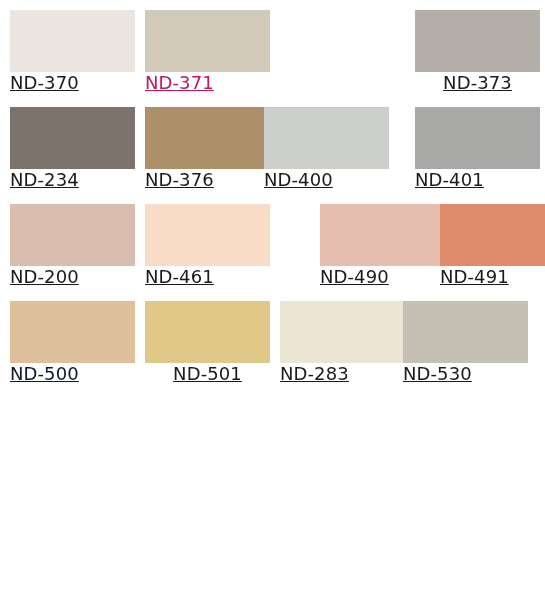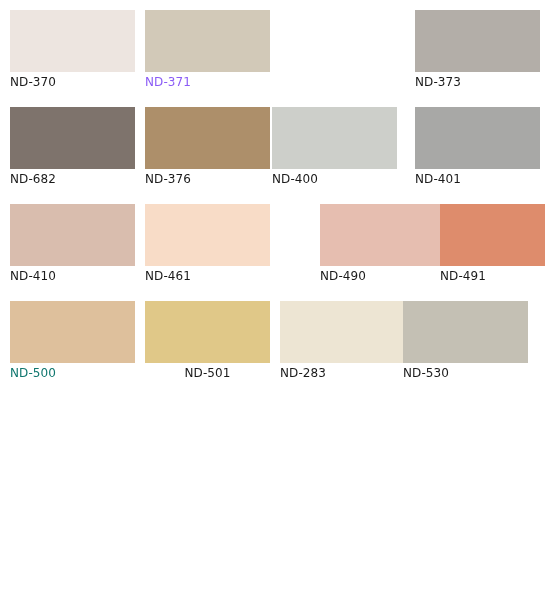--- a/index.html
+++ b/index.html
@@ -35,85 +35,86 @@
     height: 90px;
   }
   .swatch-chip {
     width: 125px;
     height: 62px;
     display: block;
   }
   .swatch-label {
     display: block;
     margin-top: 3px;
-    font-size: 12px;
+    font-size: 18px;
     line-height: 15px;
     color: #1a1a1a;
     letter-spacing: 0.1px;
     white-space: nowrap;
+    text-decoration: underline;
   }
 </style>
 </head>
 <body>
 
 <div id="palette-grid" style="background: rgb(255, 255, 255);">
     <div class="swatch-row" style="top: 10px;">
       <div class="swatch-cell" style="left: 10px;">
         <span class="swatch-chip" style="width: 125px; height: 62px; background: rgb(237, 229, 224);"></span>
         <span class="swatch-label" style="color: rgb(26, 26, 26);">ND-370</span>
       </div>
       <div class="swatch-cell" style="left: 145px;">
         <span class="swatch-chip" style="width: 125px; height: 62px; background: rgb(210, 201, 184);"></span>
-        <span class="swatch-label" style="color: #8b5cf6;">ND-371</span>
+        <span class="swatch-label" style="color: #be185d;">ND-371</span>
       </div>
-      <div class="swatch-cell" style="left: 415px;">
+      <div class="swatch-cell" style="left: 415px; text-align: center;">
         <span class="swatch-chip" style="width: 125px; height: 62px; background: rgb(179, 174, 168);"></span>
         <span class="swatch-label" style="color: rgb(26, 26, 26);">ND-373</span>
       </div>
     </div>
     <div class="swatch-row" style="top: 107px;">
       <div class="swatch-cell" style="left: 10px;">
         <span class="swatch-chip" style="width: 125px; height: 62px; background: rgb(126, 115, 108);"></span>
-        <span class="swatch-label" style="color: rgb(26, 26, 26);">ND-682</span>
+        <span class="swatch-label" style="color: rgb(26, 26, 26);">ND-234</span>
       </div>
       <div class="swatch-cell" style="left: 145px;">
         <span class="swatch-chip" style="width: 125px; height: 62px; background: rgb(173, 143, 106);"></span>
         <span class="swatch-label" style="color: rgb(26, 26, 26);">ND-376</span>
       </div>
-      <div class="swatch-cell" style="left: 272px;">
+      <div class="swatch-cell" style="left: 264px;">
         <span class="swatch-chip" style="width: 125px; height: 62px; background: rgb(205, 207, 202);"></span>
         <span class="swatch-label" style="color: rgb(26, 26, 26);">ND-400</span>
       </div>
       <div class="swatch-cell" style="left: 415px;">
         <span class="swatch-chip" style="width: 125px; height: 62px; background: rgb(168, 168, 166);"></span>
         <span class="swatch-label" style="color: rgb(26, 26, 26);">ND-401</span>
       </div>
     </div>
     <div class="swatch-row" style="top: 204px;">
       <div class="swatch-cell" style="left: 10px;">
         <span class="swatch-chip" style="width: 125px; height: 62px; background: rgb(217, 189, 174);"></span>
-        <span class="swatch-label" style="color: rgb(26, 26, 26);">ND-410</span>
+        <span class="swatch-label" style="color: rgb(26, 26, 26);">ND-200</span>
       </div>
       <div class="swatch-cell" style="left: 145px;">
         <span class="swatch-chip" style="width: 125px; height: 62px; background: rgb(248, 220, 199);"></span>
         <span class="swatch-label" style="color: rgb(26, 26, 26);">ND-461</span>
       </div>
       <div class="swatch-cell" style="left: 280px; padding-left: 40px;">
         <span class="swatch-chip" style="width: 125px; height: 62px; background: rgb(230, 190, 176);"></span>
         <span class="swatch-label" style="color: rgb(26, 26, 26);">ND-490</span>
       </div>
       <div class="swatch-cell" style="left: 414px; margin-left: 26px;">
         <span class="swatch-chip" style="width: 125px; height: 62px; background: rgb(222, 140, 108);"></span>
         <span class="swatch-label" style="color: rgb(26, 26, 26);">ND-491</span>
       </div>
     </div>
     <div class="swatch-row" style="top: 301px;">
       <div class="swatch-cell" style="left: 10px;">
         <span class="swatch-chip" style="width: 125px; height: 62px; background: rgb(222, 192, 156);"></span>
-        <span class="swatch-label" style="color: #0f766e;">ND-500</span>
+        <span class="swatch-label" style="color: #0f172a;">ND-500</span>
       </div>
       <div class="swatch-cell" style="left: 145px;">
         <span class="swatch-chip" style="width: 125px; height: 62px; background: rgb(224, 200, 136);"></span>
         <span class="swatch-label" style="color: rgb(26, 26, 26); text-align: center;">ND-501</span>
       </div>
       <div class="swatch-cell" style="left: 280px;">
         <span class="swatch-chip" style="width: 125px; height: 62px; background: rgb(237, 229, 211);"></span>
         <span class="swatch-label" style="color: rgb(26, 26, 26);">ND-283</span>
       </div>
       <div class="swatch-cell" style="left: 403px;">

